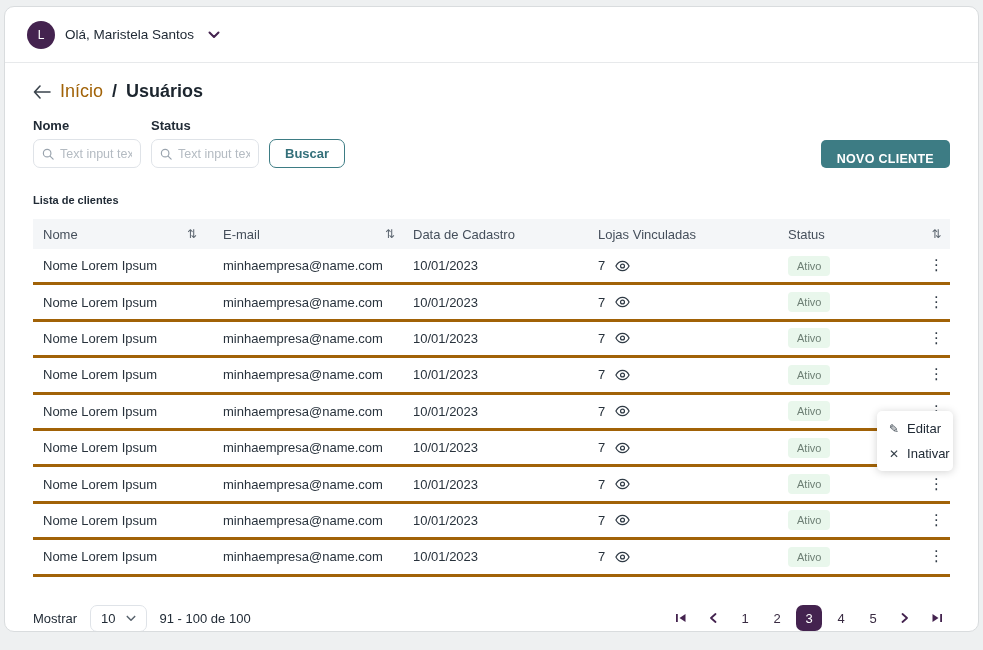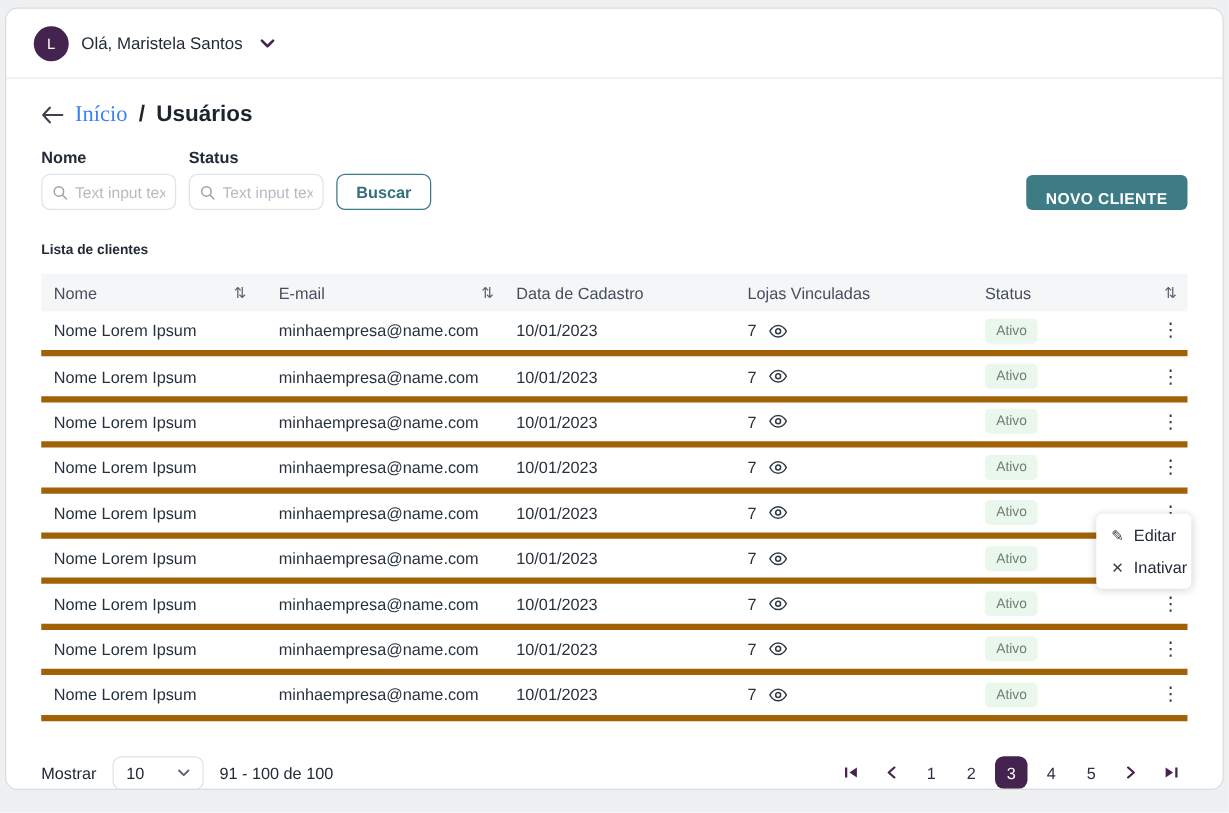--- a/index.html
+++ b/index.html
@@ -26,21 +26,21 @@
   .avatar {
     width: 28px; height: 28px; border-radius: 50%; background: #44234f;
     color: #fff; font-size: 12px; display: flex; align-items: center; justify-content: center;
   }
   .greeting { font-size: 13.5px; color: #212b36; }
   .user-chevron { color: #44234f; margin-left: 4px; display: flex; }
   
   .content { padding: 18px 28px 0 28px; }
   .breadcrumb { display: flex; align-items: center; gap: 9px; font-size: 18px; margin-bottom: 16px; }
   .back-btn { display: flex; align-items: center; cursor: pointer; color: #3a434c; }
-  .crumb-parent { color: #3b82f6; font-family: Liberation Serif, serif; }
+  .crumb-parent { color: #a16207; }
   .crumb-sep, .crumb-current { color: #1c252e; font-weight: bold; }
   
   .filter-row { display: flex; align-items: flex-end; gap: 10px; margin-bottom: 26px; }
   .field { display: flex; flex-direction: column; gap: 6px; }
   .field-label { font-size: 13px; font-weight: bold; color: #212b36; }
   .input-box {
     width: 108px; height: 29px; border: 1px solid #dfe3e8; border-radius: 7px;
     display: flex; align-items: center; gap: 6px; padding: 0 8px; background: #fff;
   }
   .input-box input {
@@ -60,21 +60,21 @@
     font-family: "Liberation Sans", sans-serif; cursor: pointer;
   }
   
   .list-title { font-size: 11px; font-weight: bold; color: #212b36; margin-bottom: 13px; }
   .thead {
     display: flex; align-items: center; height: 30px; background: #f4f6f8;
     font-size: 13px; color: #454f5b;
   }
   .tr {
     display: flex; align-items: center; height: 36.4px;
-    border-bottom: 5px solid #a16207; font-size: 13px; color: #28323c;
+    border-bottom: 3px solid #a16207; font-size: 13px; color: #28323c;
   }
   .td, .th { padding-left: 10px; display: flex; align-items: center; gap: 6px; }
   .c1 { width: 180px; justify-content: space-between; padding-right: 16px; }
   .c2 { width: 190px; justify-content: space-between; padding-right: 8px; }
   .c3 { width: 185px; }
   .c4 { width: 190px; }
   .c5 { width: 145px; }
   .c6 { flex: 1; justify-content: center; padding-left: 0; }
   .sort { font-size: 12px; color: #5a646e; font-family: "DejaVu Sans", sans-serif; cursor: pointer; }
   .eye { display: flex; color: #2f3a45; margin-left: 4px; cursor: pointer; }
@@ -96,21 +96,21 @@
     font-size: 13px; color: #212b36; cursor: pointer; white-space: nowrap;
   }
   .menu-icon { font-size: 12px; color: #343f49; width: 13px; font-family: "DejaVu Sans", sans-serif; }
   
   .pager {
     display: flex; align-items: center; justify-content: space-between;
     margin-top: 28px; padding-bottom: 18px;
   }
   .pager-left { display: flex; align-items: center; gap: 13px; font-size: 13px; color: #212b36; }
   .size-select {
-    display: flex; align-items: center; gap: 26px; border: 1px solid #dfe3e8;
+    display: flex; align-items: center; gap: 10px; border: 1px solid #dfe3e8;
     border-radius: 7px; height: 27px; padding: 4px 10px; cursor: pointer; color: #212b36;
   }
   .pager-right { display: flex; align-items: center; gap: 6px; }
   .pg-btn {
     width: 26px; height: 26px; display: flex; align-items: center; justify-content: center;
     cursor: pointer; color: #44234f; font-size: 13px; border-radius: 7px;
   }
   .pg-num { color: #392b42; }
   .pg-num.active { background: #44234f; color: #fff; }
   svg { display: block; }

